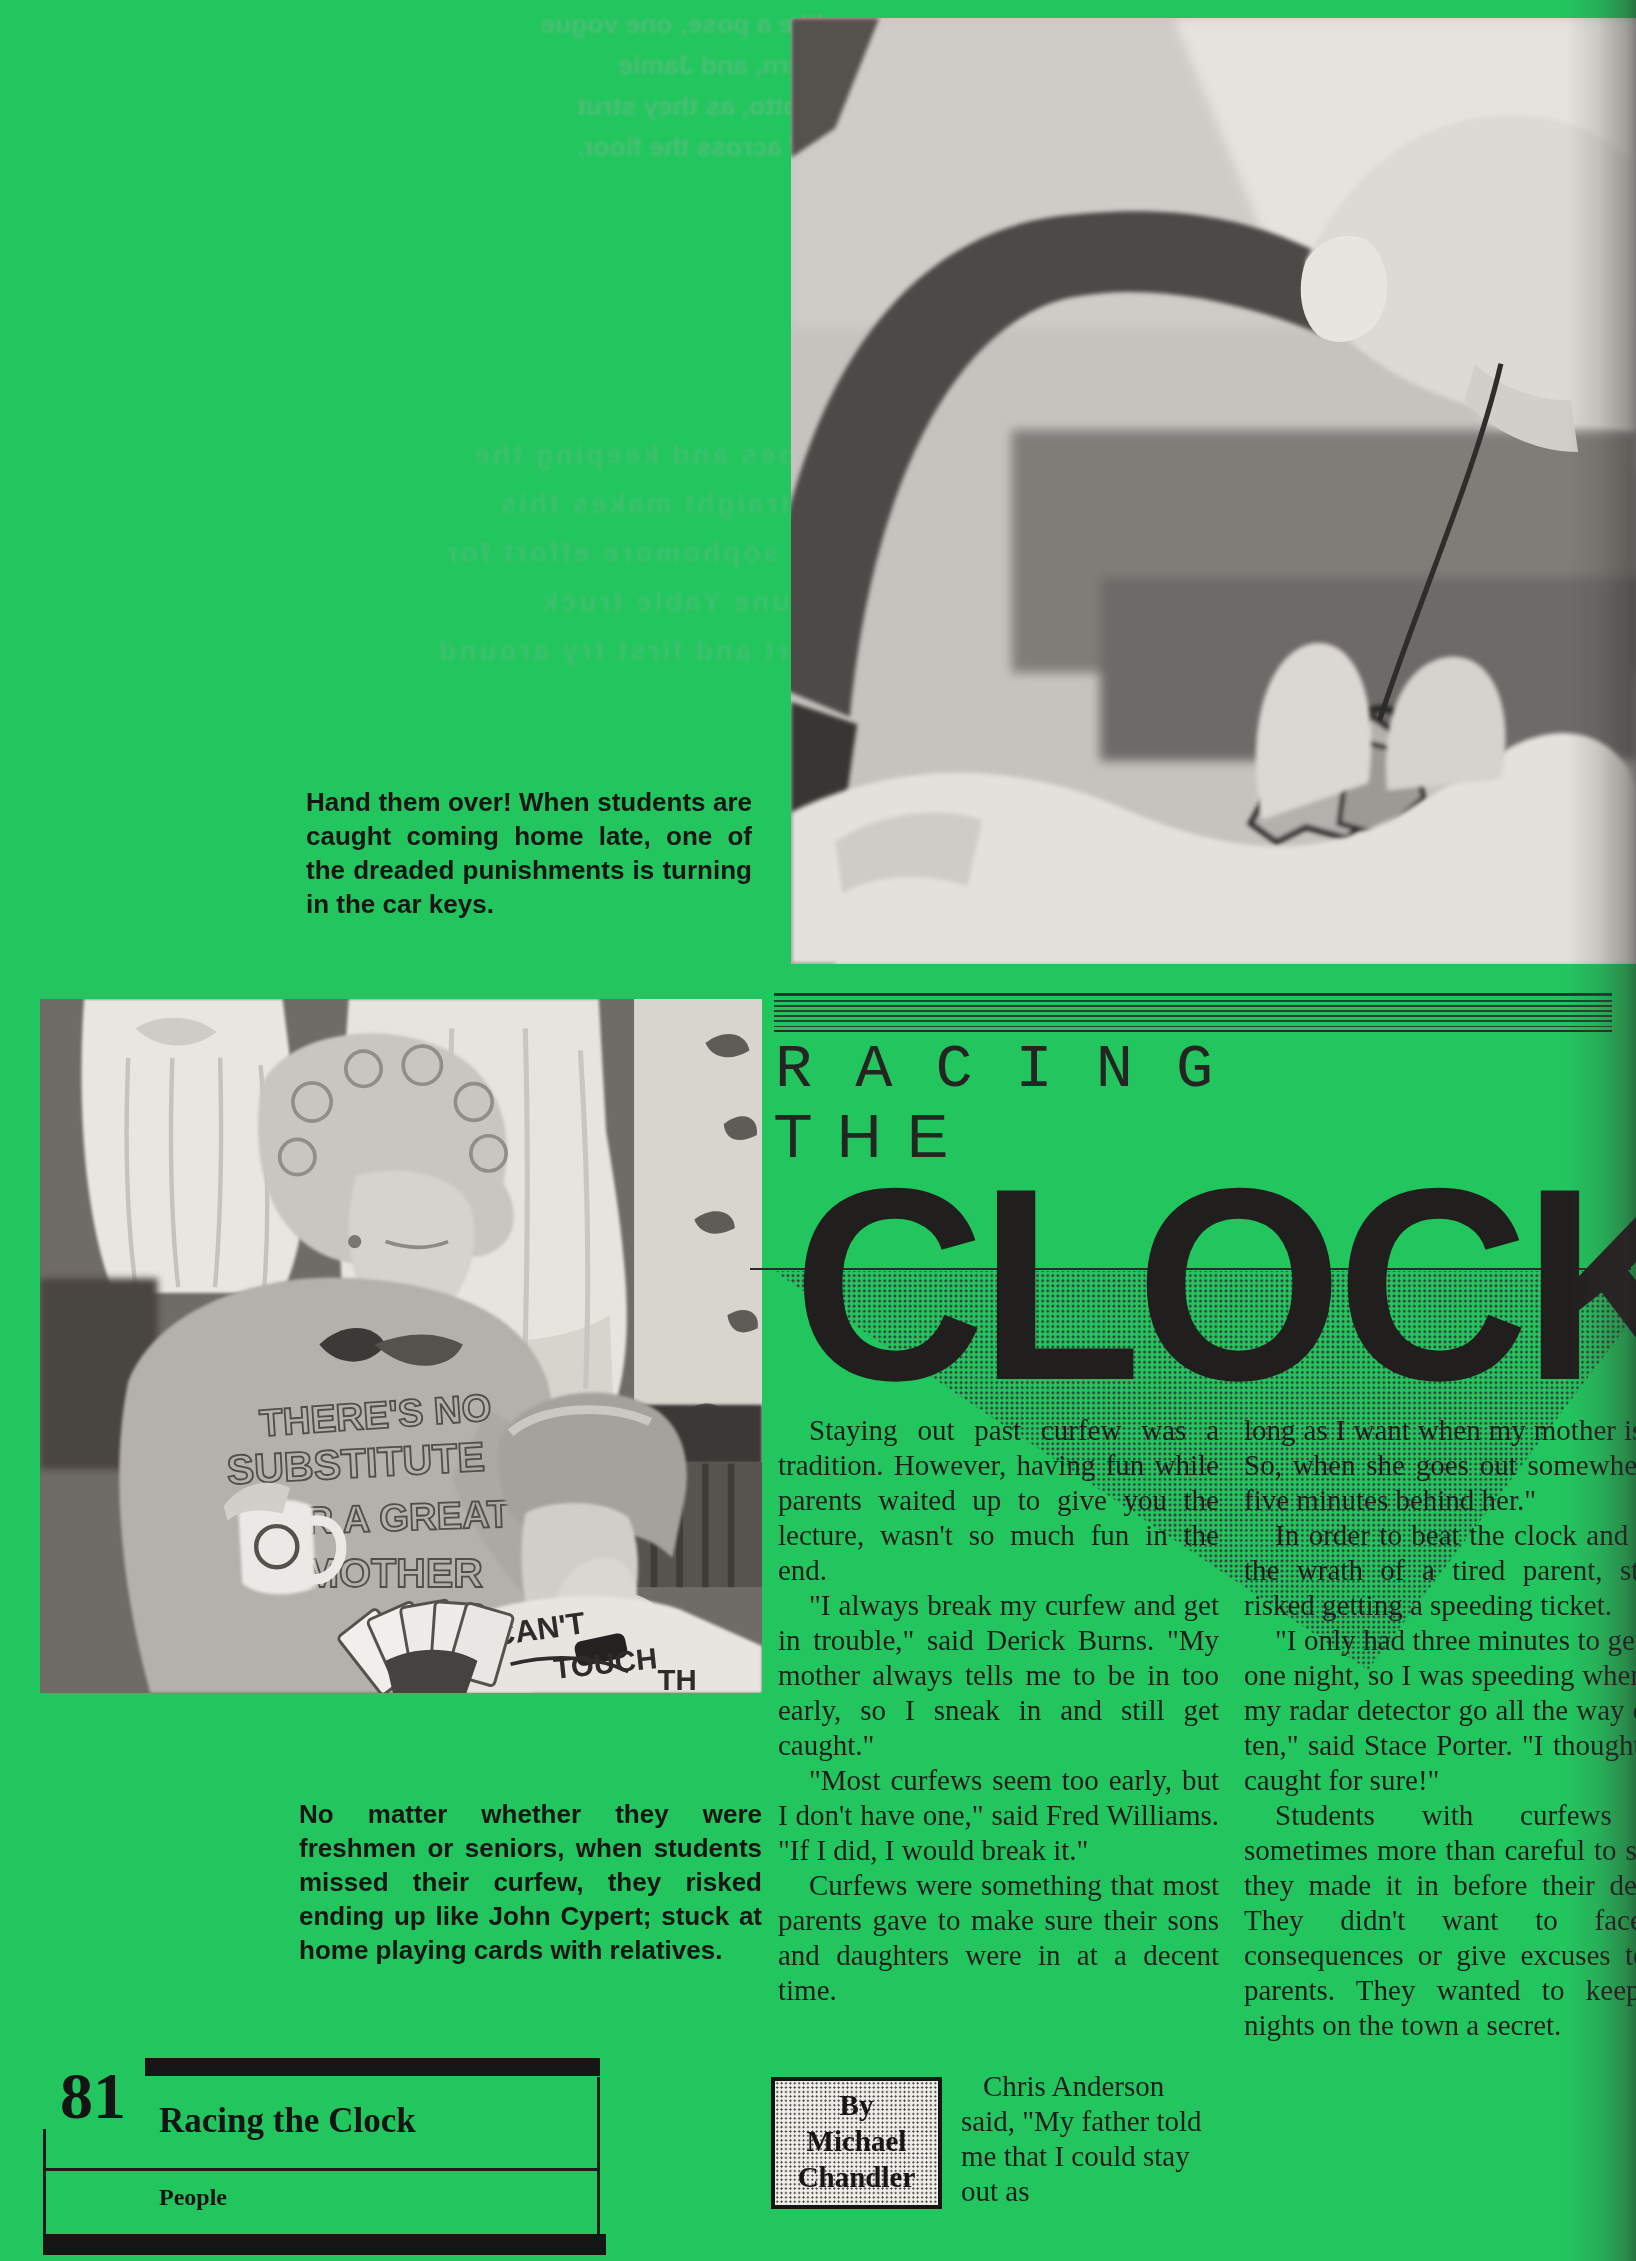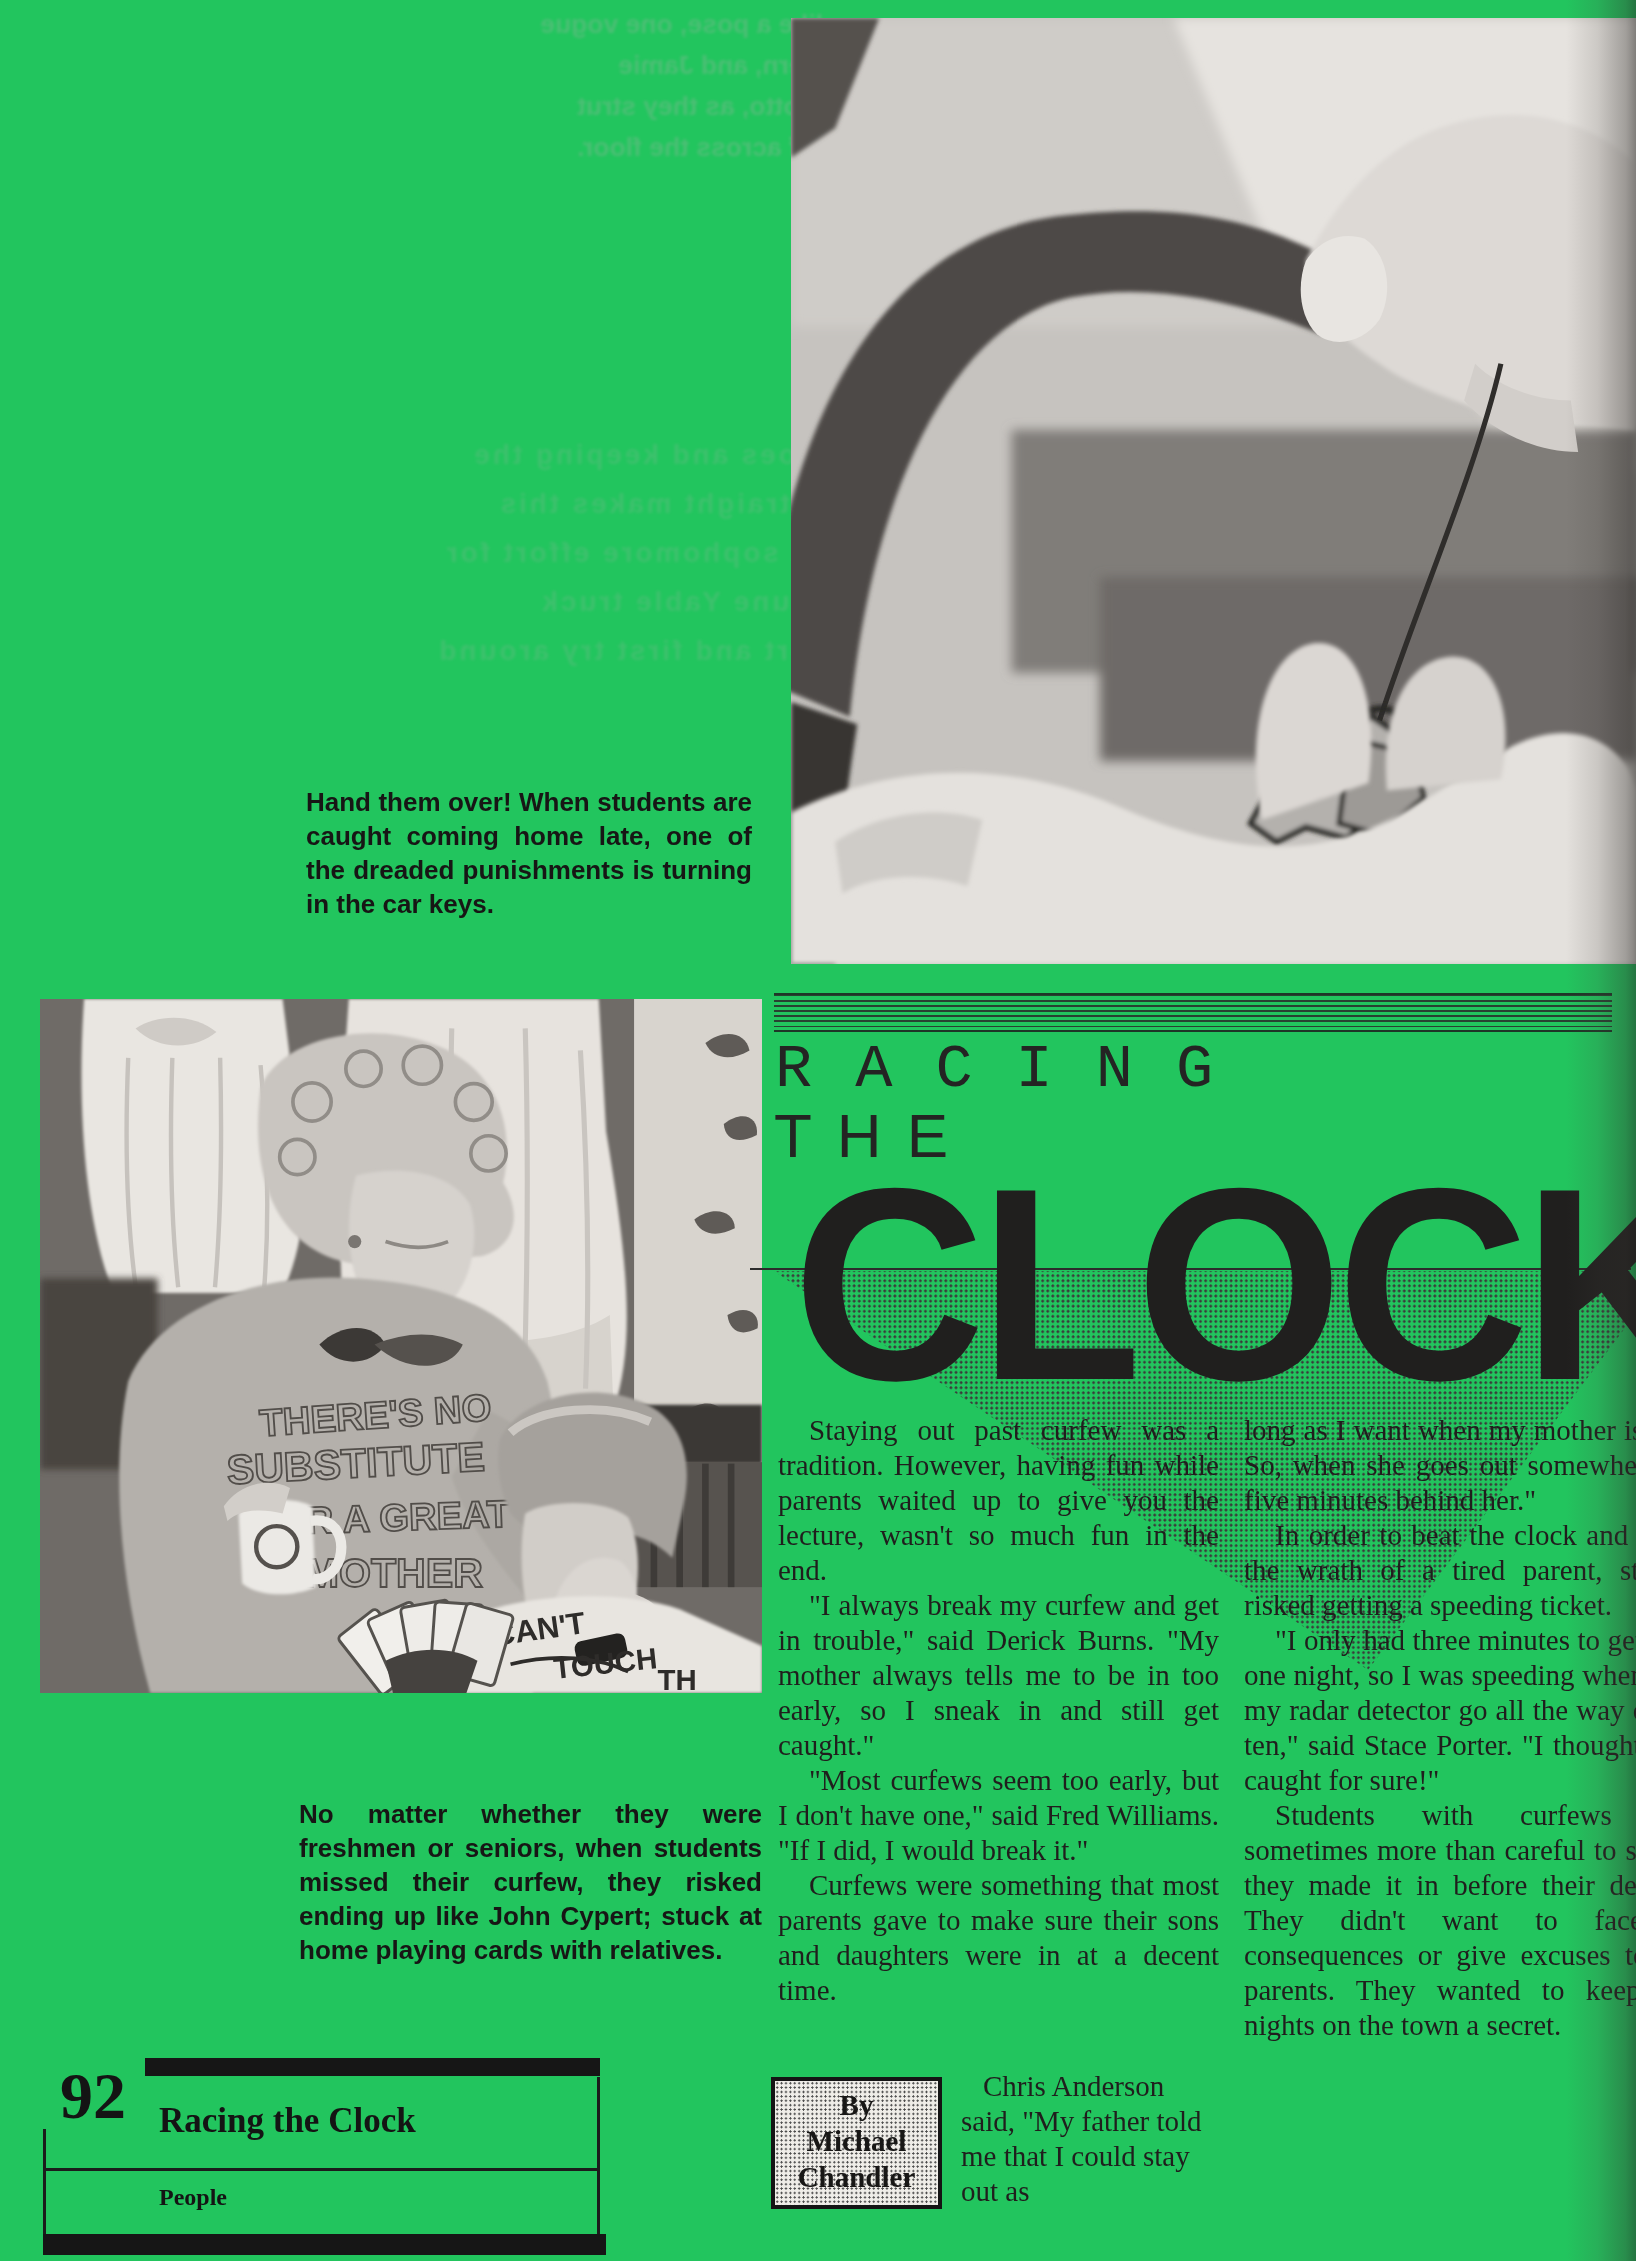--- a/index.html
+++ b/index.html
@@ -344,21 +344,21 @@
     <div id="byline-continuation">Chris Anderson said, "My father told me that I could stay out as</div>
   </div>
 
   <div class="abs col" id="article-col-2">
     <p class="noindent">long as I want when my mother is gone.  So, when she goes out somewhere, I'm five minutes behind her."</p>
     <p>In order to beat the clock and escape the wrath of a tired parent, students risked getting a speeding ticket.</p>
     <p>"I only had three minutes to get home one night, so I was speeding when I saw my radar detector go all the way over to ten," said Stace Porter.  "I thought I was caught for sure!"</p>
     <p>Students with curfews were sometimes more than careful to see that they made it in before their deadline.  They didn't want to face the consequences or give excuses to their parents.  They wanted to keep their nights on the town a secret.</p>
   </div>
 
-  <div class="abs folio-text" id="folio-page-number">92</div>
+  <div class="abs folio-text" id="folio-page-number">81</div>
   <div class="abs" id="folio-bar-top"></div>
   <div class="abs folio-text" id="folio-title">Racing the Clock</div>
   <div class="abs" id="folio-rule"></div>
   <div class="abs folio-text" id="folio-section">People</div>
   <div class="abs" id="folio-bar-bottom"></div>
   <div class="abs" id="folio-line-left"></div>
   <div class="abs" id="folio-line-right"></div>
 
   <div class="abs" id="edge-shade"></div>
 

